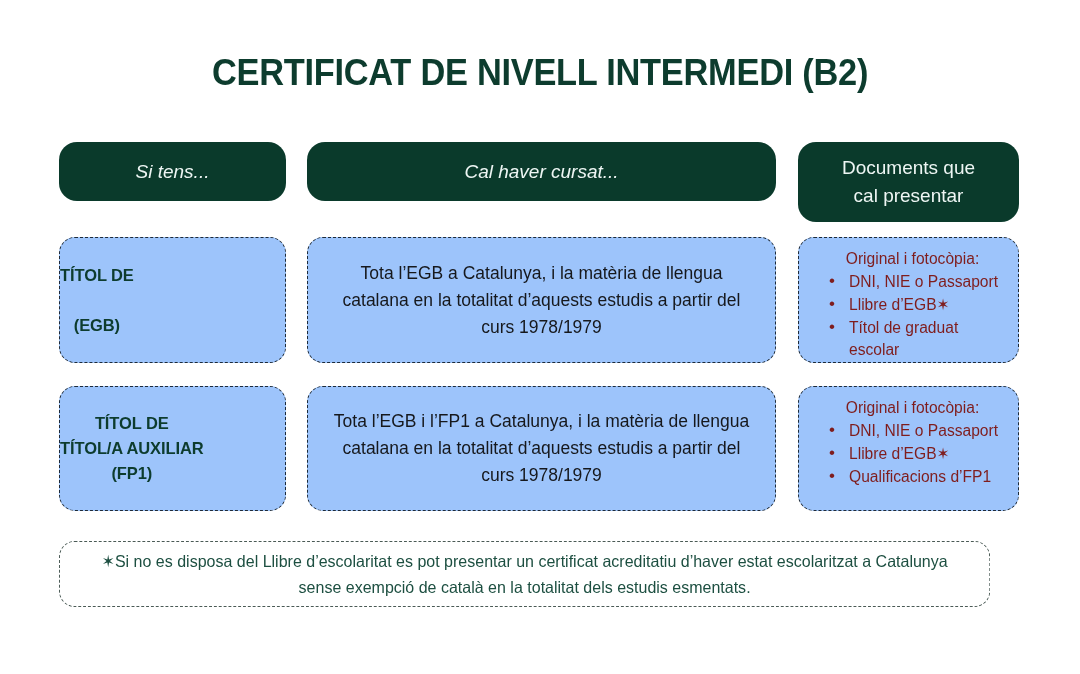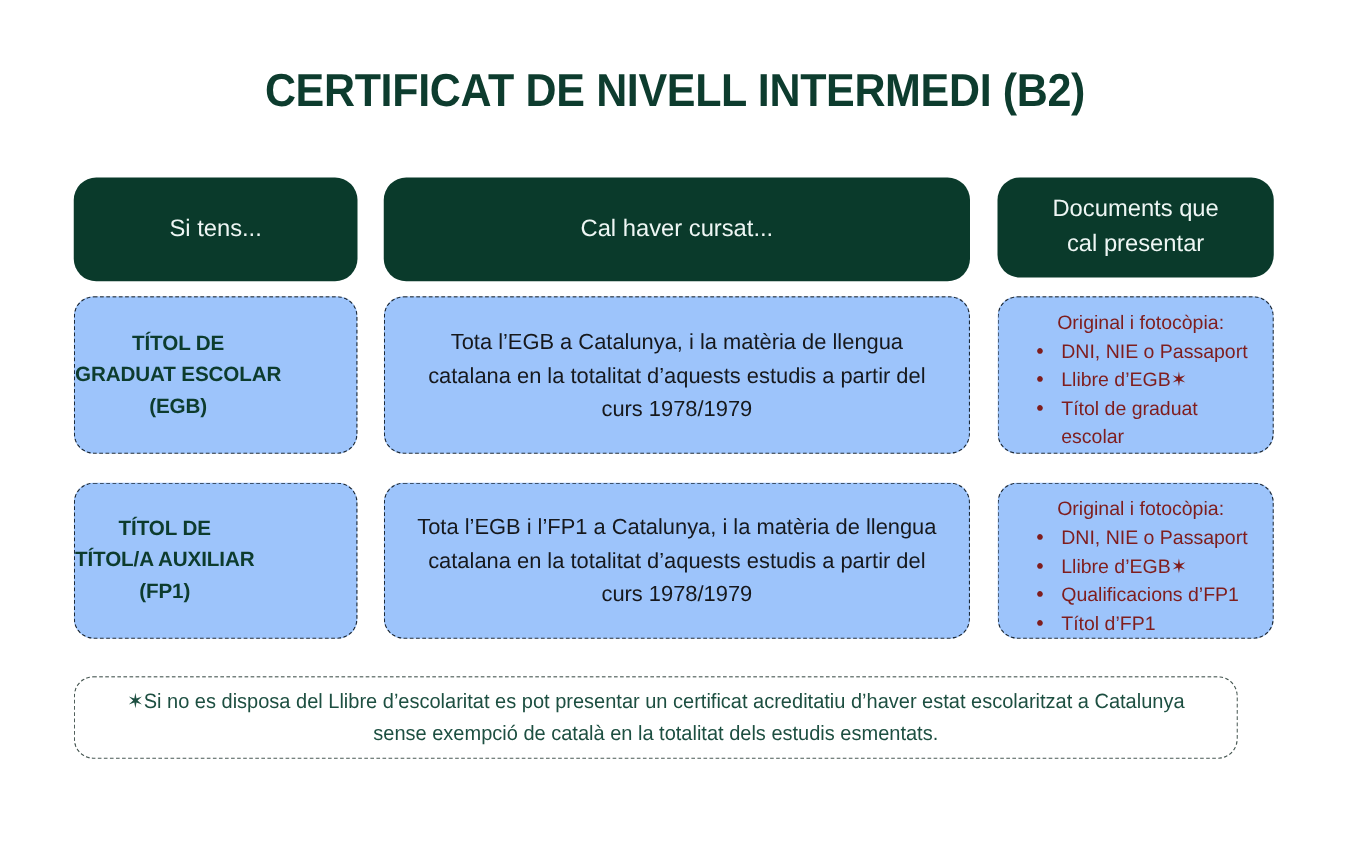--- a/index.html
+++ b/index.html
@@ -47,21 +47,21 @@
     border-radius: 18px;
     color: #eef6f4;
     display: flex;
     align-items: center;
     justify-content: center;
     text-align: center;
     font-size: 19px;
     line-height: 28px;
     font-weight: 400;
   }
-  .hdr.h1, .hdr.h2 { height: 83px; }
+  .hdr.h1, .hdr.h2 { height: 59px; font-style: italic; }
   .hdr.h3 { height: 80px; }
 
   .cell {
     position: absolute;
     background: #9dc4fb;
     border: 1.4px dashed #1d2b3a;
     border-radius: 16px;
     box-sizing: border-box;
   }
   .row1 { top: 237px; height: 126px; }
@@ -157,21 +157,21 @@
   <div class="hdr h3 col3">
     <span>
       <span>Documents que</span><br>
       <span>cal presentar</span>
     </span>
   </div>
 
   <div class="cell cell-title row1 col1">
     <span>
       <span>TÍTOL DE</span><br>
-      <span>GRADUAT ESCOLAR</span><br>
+      <br>
       <span>(EGB)</span>
     </span>
   </div>
   <div class="cell cell-body row1 col2">
     <span>Tota l’EGB a Catalunya, i la matèria de llengua catalana en la totalitat d’aquests estudis a partir del curs 1978/1979</span>
   </div>
   <div class="cell cell-docs row1 col3">
     <div class="docs-head">Original i fotocòpia:</div>
     <ul class="docs-list">
       <li>DNI, NIE o Passaport</li>
@@ -189,21 +189,20 @@
   </div>
   <div class="cell cell-body row2 col2">
     <span>Tota l’EGB i l’FP1 a Catalunya, i la matèria de llengua catalana en la totalitat d’aquests estudis a partir del curs 1978/1979</span>
   </div>
   <div class="cell cell-docs row2 col3">
     <div class="docs-head">Original i fotocòpia:</div>
     <ul class="docs-list">
       <li>DNI, NIE o Passaport</li>
       <li>Llibre d’EGB✶</li>
       <li>Qualificacions d’FP1</li>
-      <li>Títol d’FP1</li>
     </ul>
   </div>
 
   <div class="footnote">
     <span>✶Si no es disposa del Llibre d’escolaritat es pot presentar un certificat acreditatiu d’haver estat escolaritzat a Catalunya sense exempció de català en la totalitat dels estudis esmentats.</span>
   </div>
 
 </div>
 
 </body></html>

